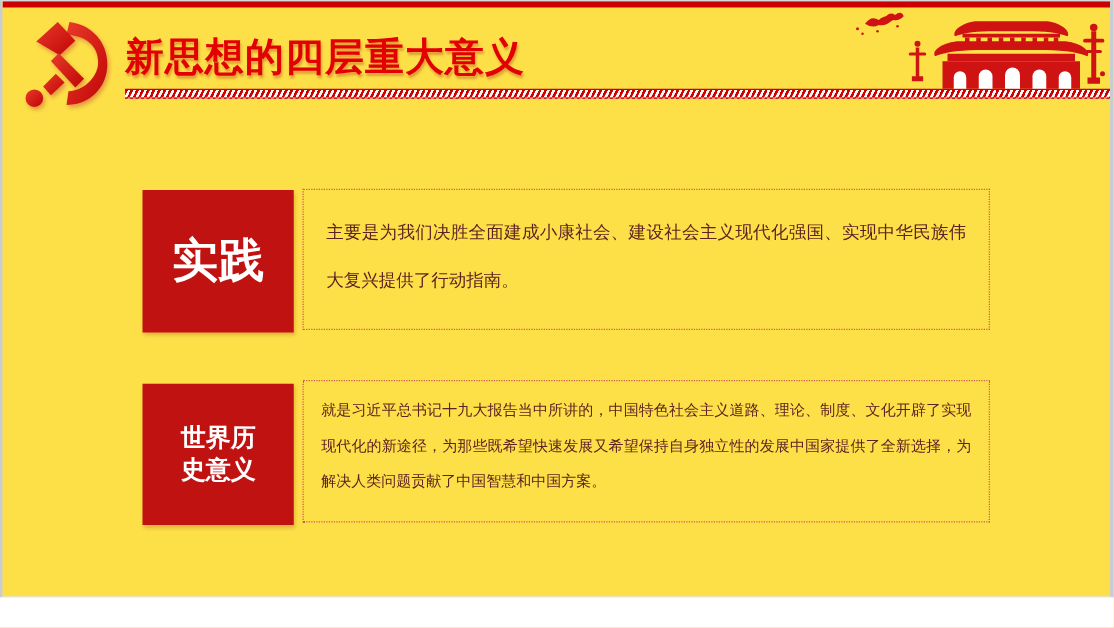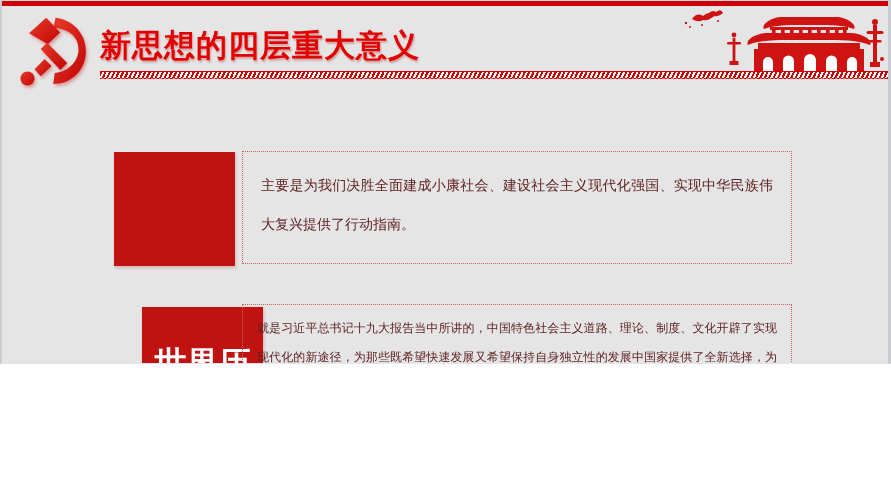--- a/index.html
+++ b/index.html
@@ -1,20 +1,20 @@
 <!DOCTYPE html>
 <html style="--strip: #cc0000; --title: #e30000; --accent: #cc0000; --boxred: #c11212; --bodytext: #5f2222; --dotborder: #cf5b5b; --decor: #cf1212;"><head>
 <meta charset="utf-8">
 <style>
   html,body{margin:0;padding:0;background:#ffffff;}
   .slide{
     position:relative;
-    width:891px;height:364px;
+    width:891px;height:478px;
     margin:0;
-    background:#e5e5e5;
+    background:#fde047;
     overflow:hidden;
     box-sizing:border-box;
     border-left:2px solid #c9cdd1;
     border-right:3px solid #c9cdd1;
     border-top:1px solid #d6d9dc;
     border-bottom:1px solid #e3e5e7;
     font-family:"Liberation Sans","DejaVu Sans",sans-serif;
   }
   
   .top-strip{
@@ -44,21 +44,21 @@
   
   .badge{
     position:absolute;left:112px;width:121px;
     background:var(--boxred,#c11212);
     color:#ffffff;font-weight:bold;text-align:center;
     display:flex;flex-direction:column;justify-content:center;
     box-shadow:1px 2px 3px rgba(150,30,30,.25);
   }
   .badge span{display:block;line-height:1.22;}
   .badge-1{top:151px;height:114px;font-size:37px;}
-  .badge-2{top:306px;height:113px;font-size:32px;margin-left:28px;}
+  .badge-2{top:306px;height:113px;font-size:20px;}
   .textbox{
     position:absolute;left:240px;width:550px;
     border:1px dotted var(--dotborder,#cf5b5b);
     box-sizing:border-box;
     color:var(--bodytext,#5f2222);
   }
   .textbox p{
     margin:0;text-align:justify;
     font-weight:500;
   }
@@ -149,25 +149,27 @@
 
       <path d="M85 64 v-9 a5 5 0 0 1 10 0 v9 Z" fill="#ffffff"></path>
       <path d="M105 64 v-10 a5.5 5.5 0 0 1 11 0 v10 Z" fill="#ffffff"></path>
       <path d="M126 64 v-11 a6 6 0 0 1 12 0 v11 Z" fill="#ffffff"></path>
       <path d="M148 64 v-10 a5.5 5.5 0 0 1 11 0 v10 Z" fill="#ffffff"></path>
       <path d="M169 64 v-9 a5 5 0 0 1 10 0 v9 Z" fill="#ffffff"></path>
     </g>
   </svg>
 
   <div class="badge badge-1">
+    <span>实践</span>
   </div>
   <div class="textbox textbox-1">
     <p>主要是为我们决胜全面建成小康社会、建设社会主义现代化强国、实现中华民族伟大复兴提供了行动指南。</p>
   </div>
 
   <div class="badge badge-2">
     <span>世界历</span>
+    <span>史意义</span>
   </div>
   <div class="textbox textbox-2">
     <p>就是习近平总书记十九大报告当中所讲的，中国特色社会主义道路、理论、制度、文化开辟了实现现代化的新途径，为那些既希望快速发展又希望保持自身独立性的发展中国家提供了全新选择，为解决人类问题贡献了中国智慧和中国方案。</p>
   </div>
 
 </div>
 
 </body></html>

